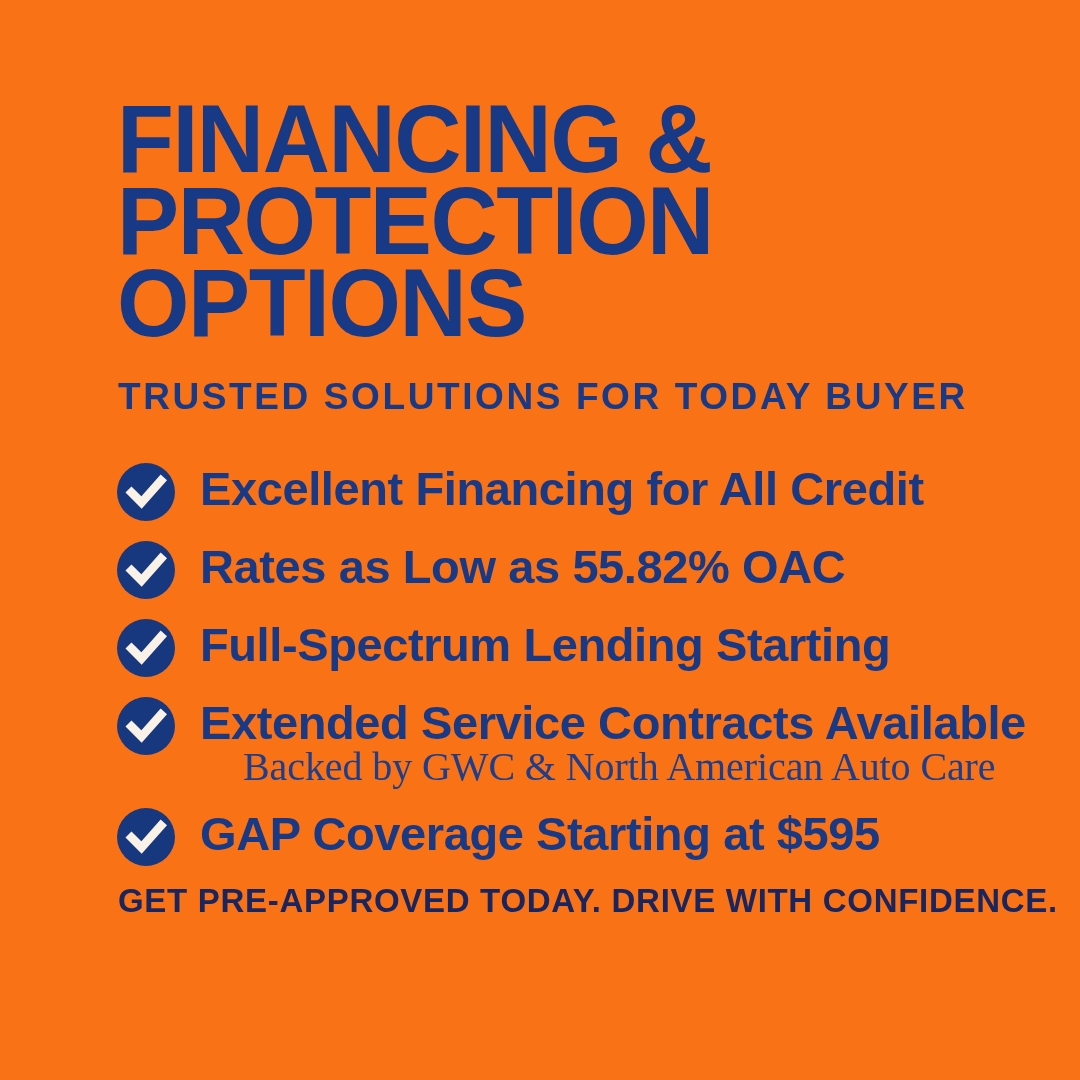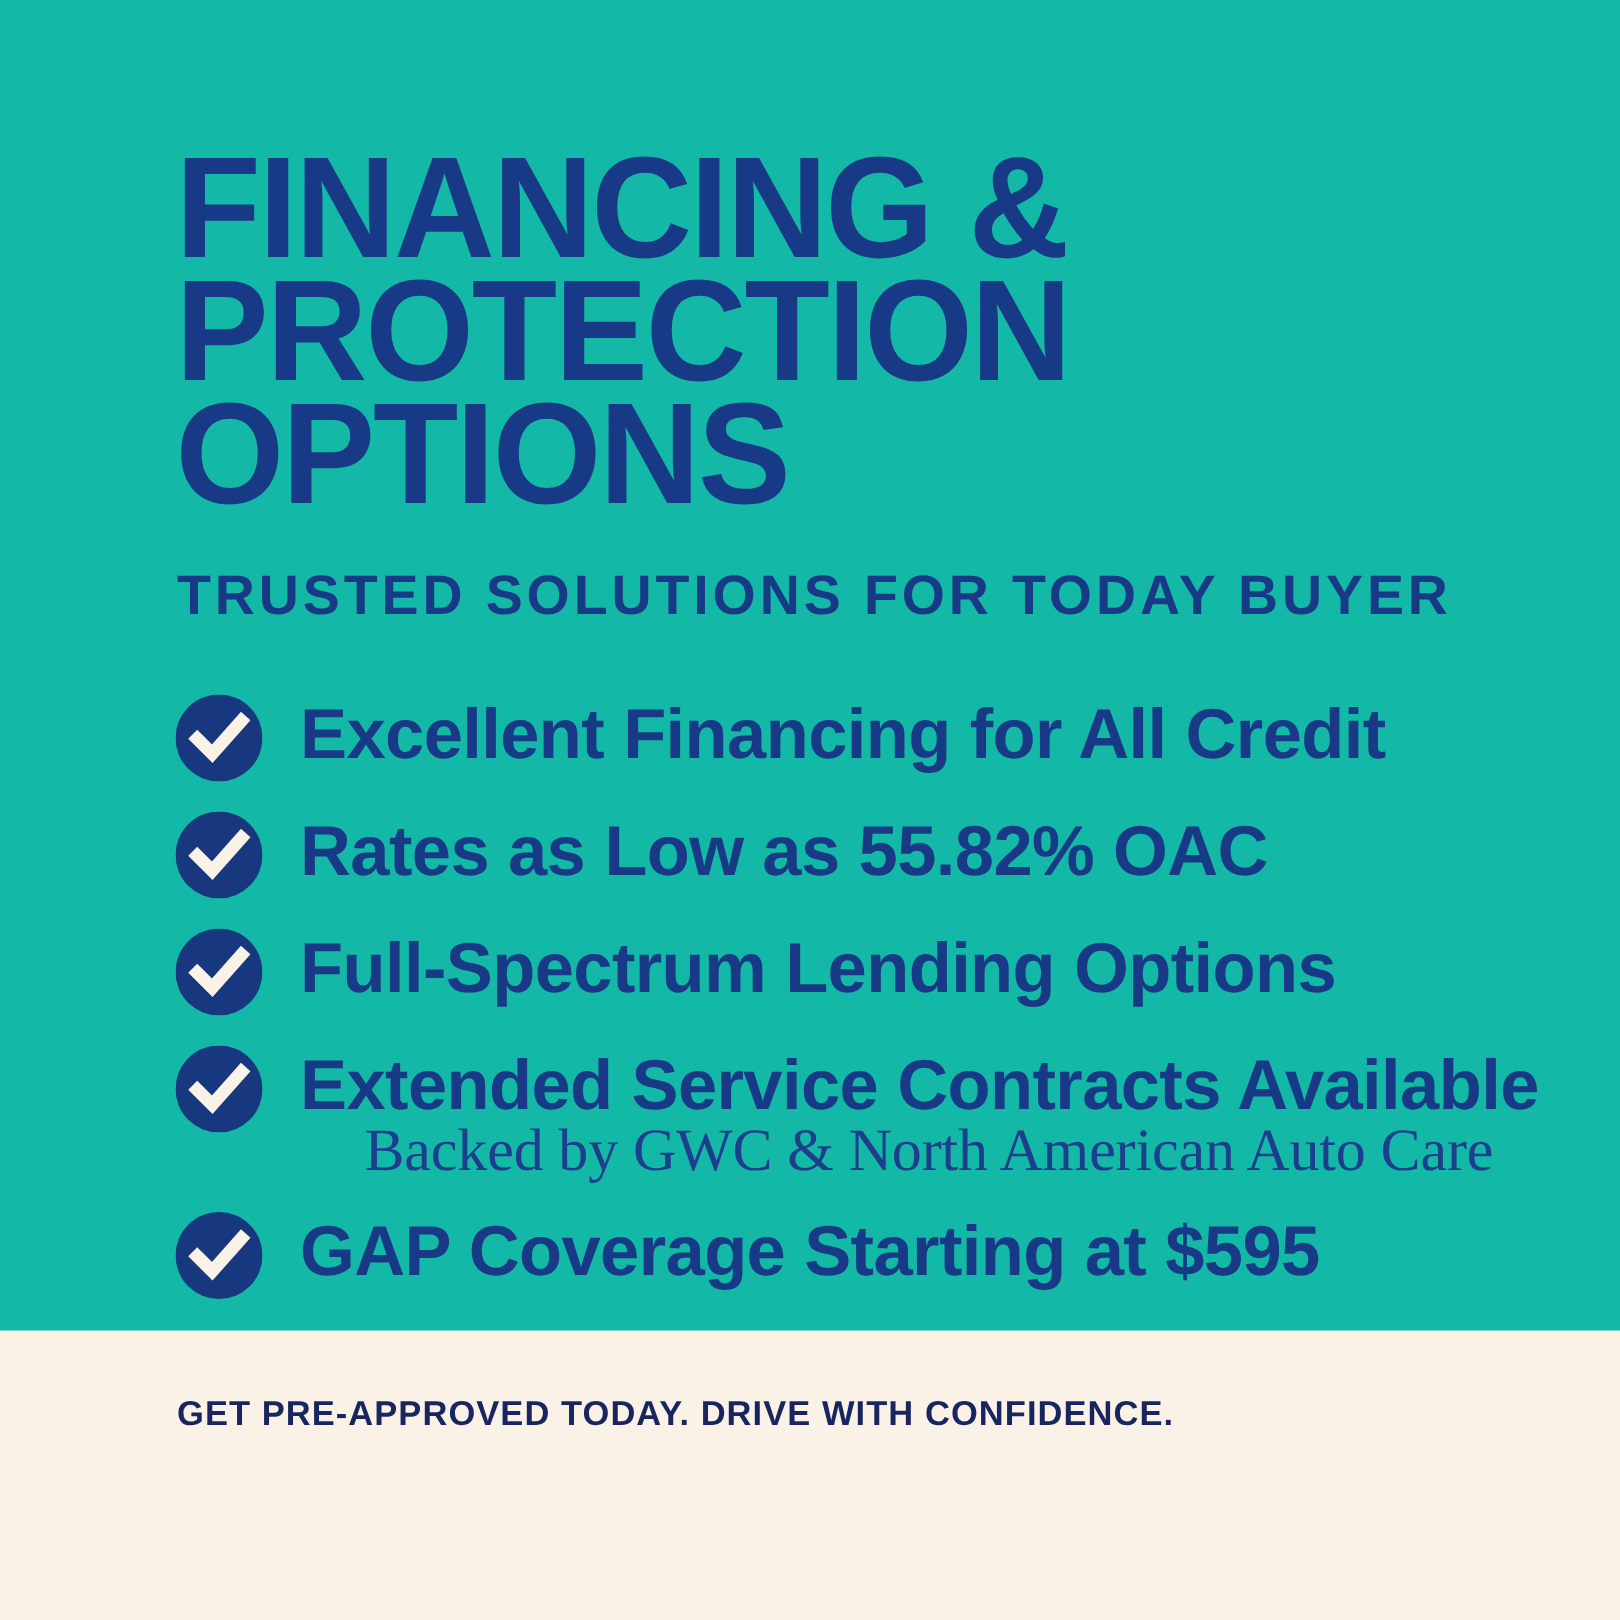--- a/index.html
+++ b/index.html
@@ -10,22 +10,22 @@
     width: 1080px;
     height: 1080px;
     background: #FBF2E7;
     font-family: "Liberation Sans", sans-serif;
     overflow: hidden;
   }
 
   #poster {
     position: relative;
     width: 1080px;
-    height: 887px;
-    background: #14b8a6;
+    height: 1080px;
+    background: #f97316;
     box-sizing: border-box;
   }
 
   
   .headline {
     position: absolute;
     left: 117px;
     top: 98px;
     width: 880px;
   }
@@ -100,25 +100,25 @@
     letter-spacing: -0.1px;
     white-space: nowrap;
     margin-top: 0px;
     margin-left: 43px;
   }
 
   
   .footer {
     position: absolute;
     left: 118px;
-    top: 922px;
+    top: 881px;
     color: #18255E;
     font-family: "Liberation Sans", sans-serif;
     font-weight: 700;
-    font-size: 23px;
+    font-size: 33px;
     line-height: 40px;
     letter-spacing: 0.7px;
     white-space: nowrap;
   }
 </style>
 </head>
 <body>
 
 <div id="poster">
 
@@ -151,21 +151,21 @@
         <div class="bullet-label">Rates as Low as 55.82% OAC</div>
       </div>
     </div>
 
     <div class="bullet-row">
       <svg class="check-icon" viewBox="0 0 58 58">
         <circle cx="29" cy="29" r="29" fill="#17387F"></circle>
         <path d="M14.5 29.5 L24.5 39.5 L44 17.5" fill="none" stroke="#FBF2E7" stroke-width="8.5" stroke-linecap="square" stroke-linejoin="miter"></path>
       </svg>
       <div class="bullet-text-wrap">
-        <div class="bullet-label">Full-Spectrum Lending Options</div>
+        <div class="bullet-label">Full-Spectrum Lending Starting</div>
       </div>
     </div>
 
     <div class="bullet-row has-sub">
       <svg class="check-icon" viewBox="0 0 58 58">
         <circle cx="29" cy="29" r="29" fill="#17387F"></circle>
         <path d="M14.5 29.5 L24.5 39.5 L44 17.5" fill="none" stroke="#FBF2E7" stroke-width="8.5" stroke-linecap="square" stroke-linejoin="miter"></path>
       </svg>
       <div class="bullet-text-wrap">
         <div class="bullet-label">Extended Service Contracts Available</div>

